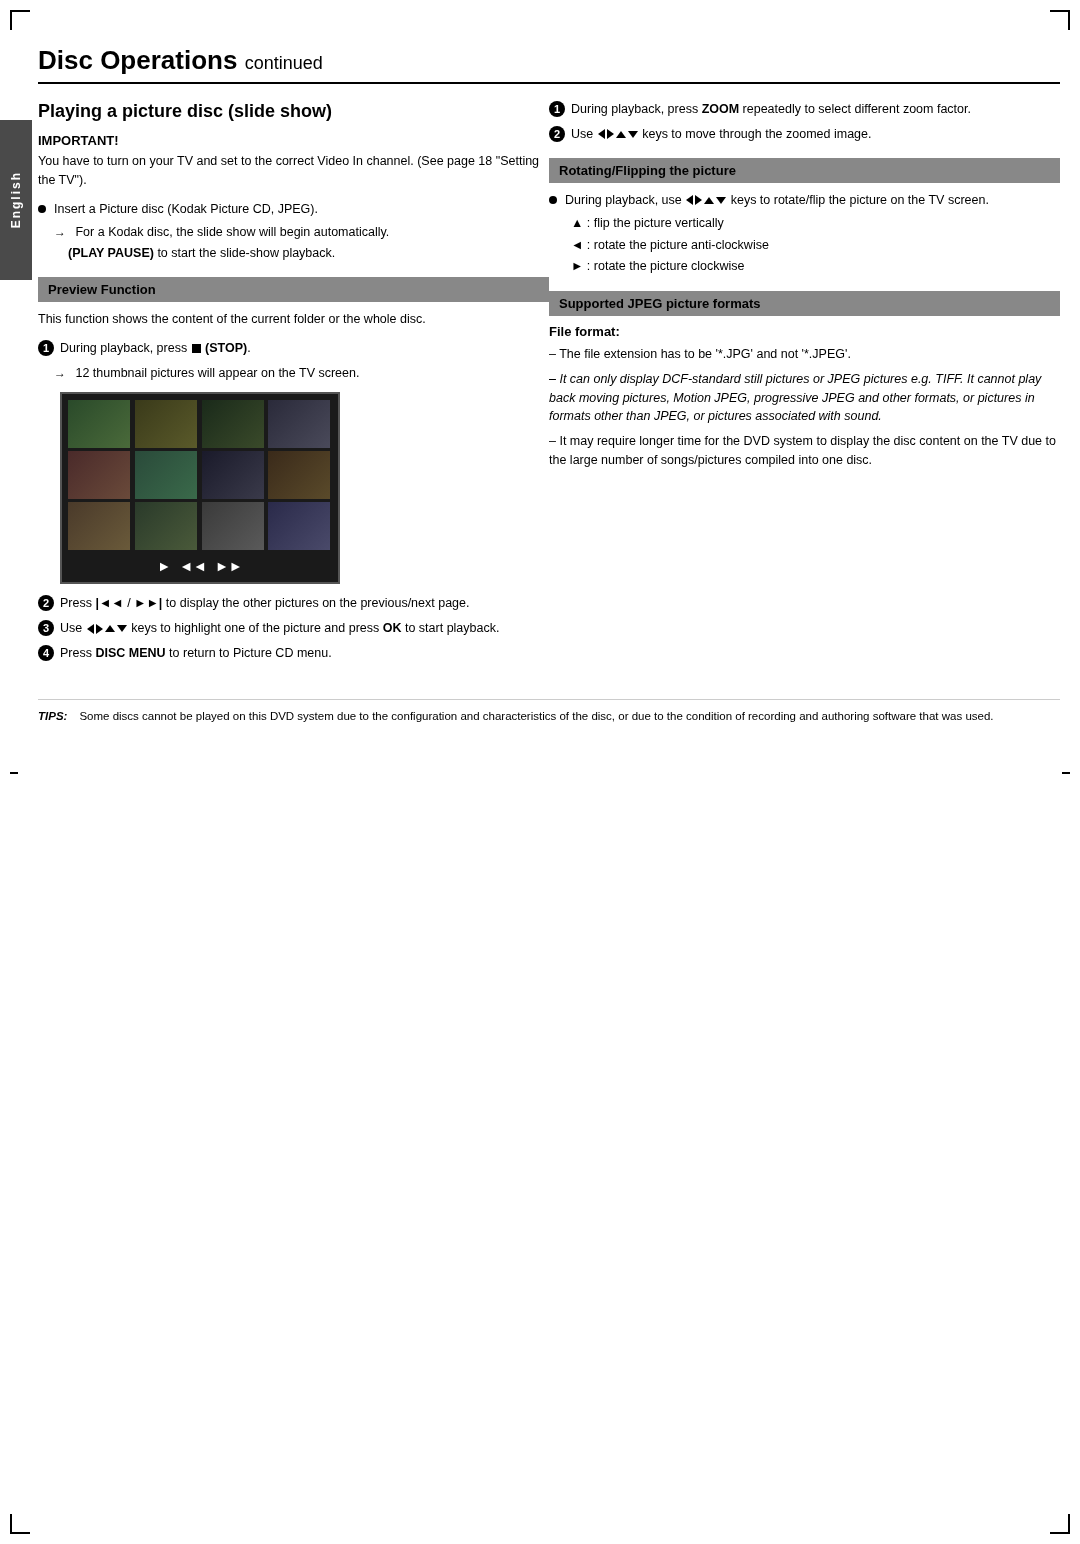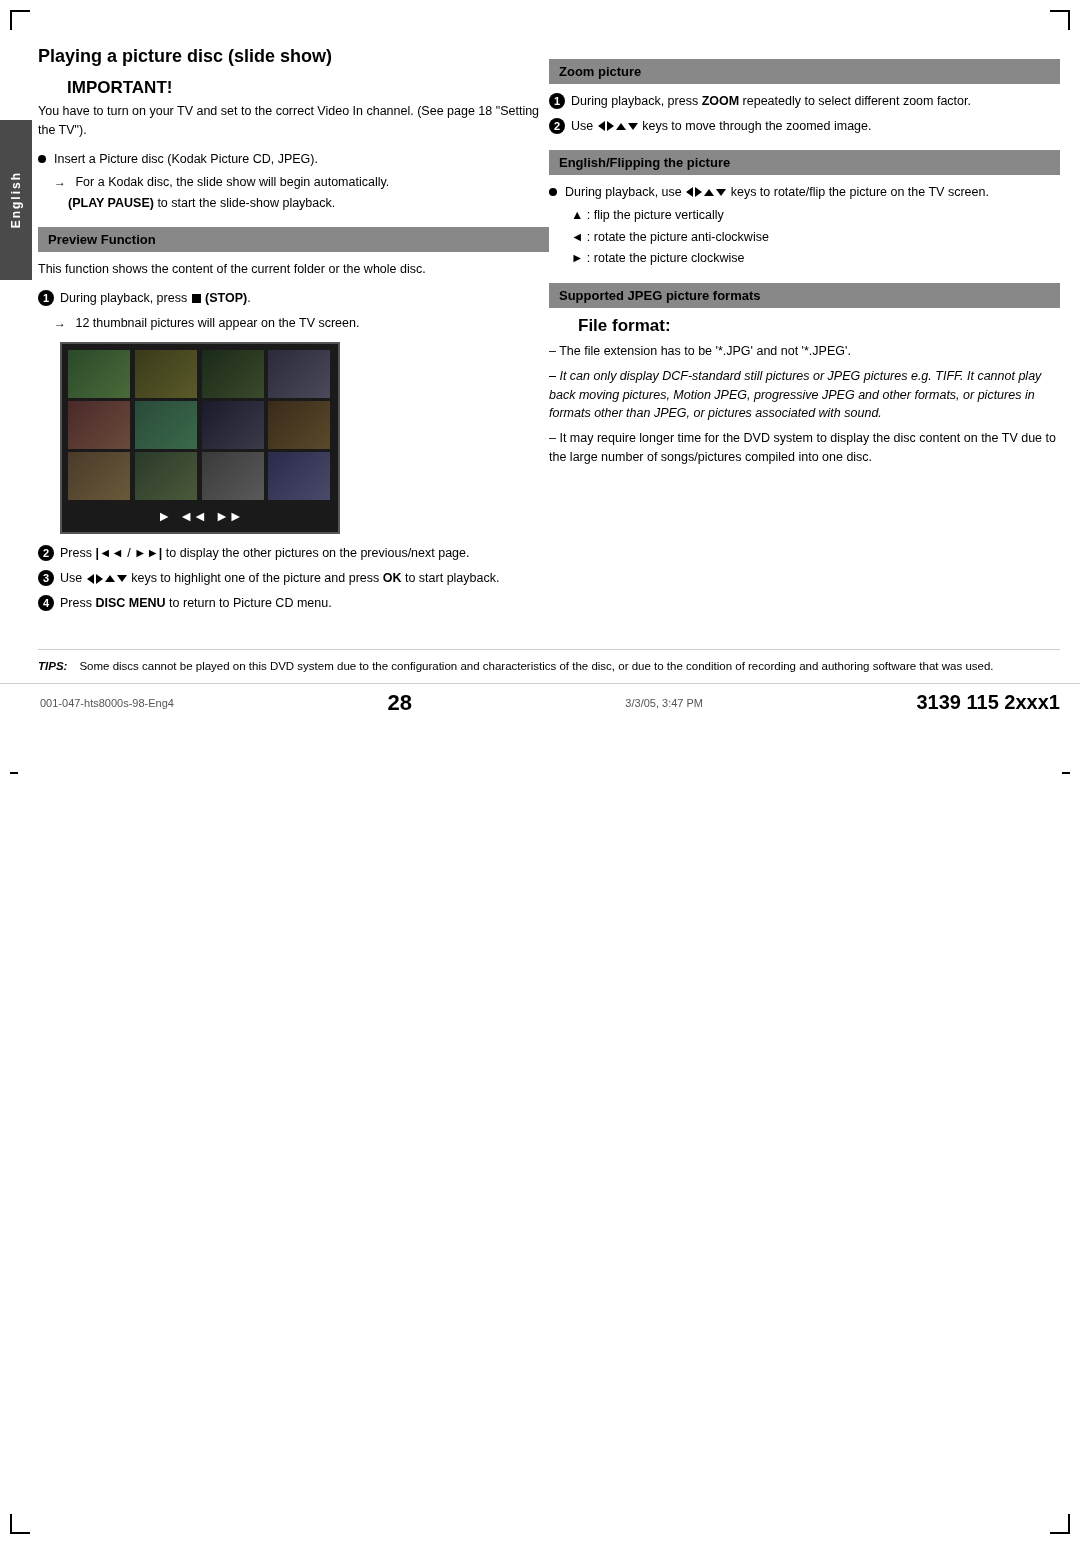--- a/index.html
+++ b/index.html
@@ -110,23 +110,22 @@
     .section-heading {
       font-size: 18px;
       font-weight: bold;
       margin-bottom: 10px;
       line-height: 1.3;
     }
 
     
     .important-label {
       font-weight: bold;
-      font-size: 17px;
+      font-size: 13px;
       margin-bottom: 4px;
-      margin-left: 29px;
     }
     .important-text {
       font-size: 12.5px;
       line-height: 1.5;
       margin-bottom: 10px;
     }
 
     
     .bullet-item {
       display: flex;
@@ -311,20 +310,24 @@
   <div class="corner-mark corner-br"></div>
   <div class="side-mark-left"></div>
   <div class="side-mark-right"></div>
 
   <div class="sidebar" style="height:160px;">
     <span class="sidebar-text">English</span>
   </div>
 
   <div class="main-content">
 
+    <div class="page-title">
+      <span>Disc Operations</span>
+      <span class="continued"> <span>continued</span></span>
+    </div>
 
     <div class="two-col">
 
       <div class="col-left">
 
         <div class="section-heading">Playing a picture disc (slide show)</div>
 
         <div class="important-label">IMPORTANT!</div>
         <div class="important-text">You have to turn on your TV and set to the correct Video In channel. (See page 18 "Setting the TV").</div>
 
@@ -387,33 +390,32 @@
 
         <div class="step-item">
           <span class="step-number-circle">4</span>
           <span>Press <b>DISC MENU</b> to return to Picture CD menu.</span>
         </div>
 
       </div>
 
       <div class="col-right">
 
-        <div class="gray-header">Zoom picture</div>
 
         <div class="step-item">
           <span class="step-number-circle">1</span>
           <span>During playback, press <b>ZOOM</b> repeatedly to select different zoom factor.</span>
         </div>
 
         <div class="step-item">
           <span class="step-number-circle">2</span>
           <span>Use <span class="tri-left"></span><span class="tri-right"></span><span class="tri-up"></span><span class="tri-down"></span> keys to move through the zoomed image.</span>
         </div>
 
-        <div class="gray-header">English/Flipping the picture</div>
+        <div class="gray-header">Rotating/Flipping the picture</div>
 
         <div class="bullet-item">
           <div class="bullet-dot"></div>
           <span>During playback, use <span class="tri-left"></span><span class="tri-right"></span><span class="tri-up"></span><span class="tri-down"></span> keys to rotate/flip the picture on the TV screen.</span>
         </div>
 
         <div class="sub-item">▲ : flip the picture vertically</div>
         <div class="sub-item">◄ : rotate the picture anti-clockwise</div>
         <div class="sub-item">► : rotate the picture clockwise</div>
 
@@ -429,20 +431,14 @@
 
     </div>
 
     <div class="tips-section">
       <span class="tips-label">TIPS:</span>
       <span>Some discs cannot be played on this DVD system due to the configuration and characteristics of the disc, or due to the condition of recording and authoring software that was used.</span>
     </div>
 
   </div>
 
-  <div class="footer">
-    <span>001-047-hts8000s-98-Eng4</span>
-    <span class="footer-page">28</span>
-    <span>3/3/05, 3:47 PM</span>
-    <span class="footer-right">3139 115 2xxx1</span>
-  </div>
 
 </div>
 
 </body></html>

